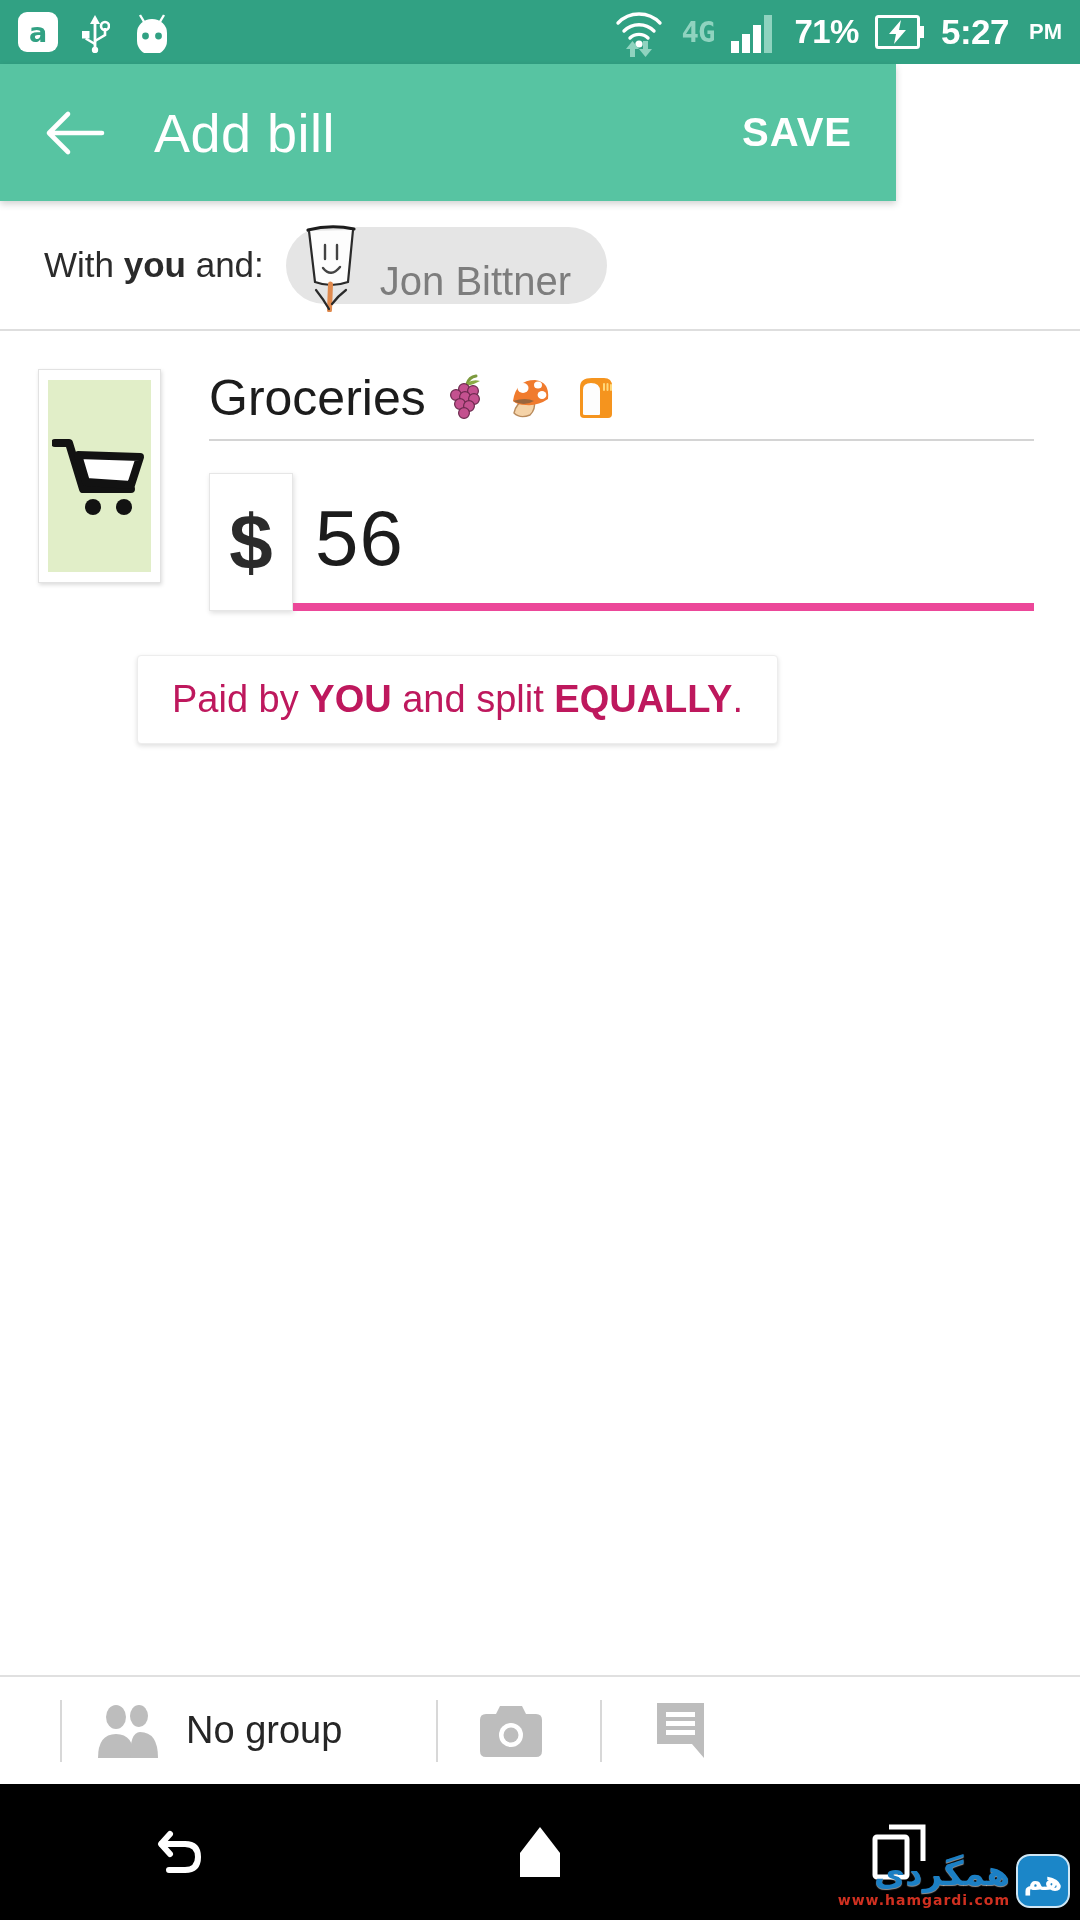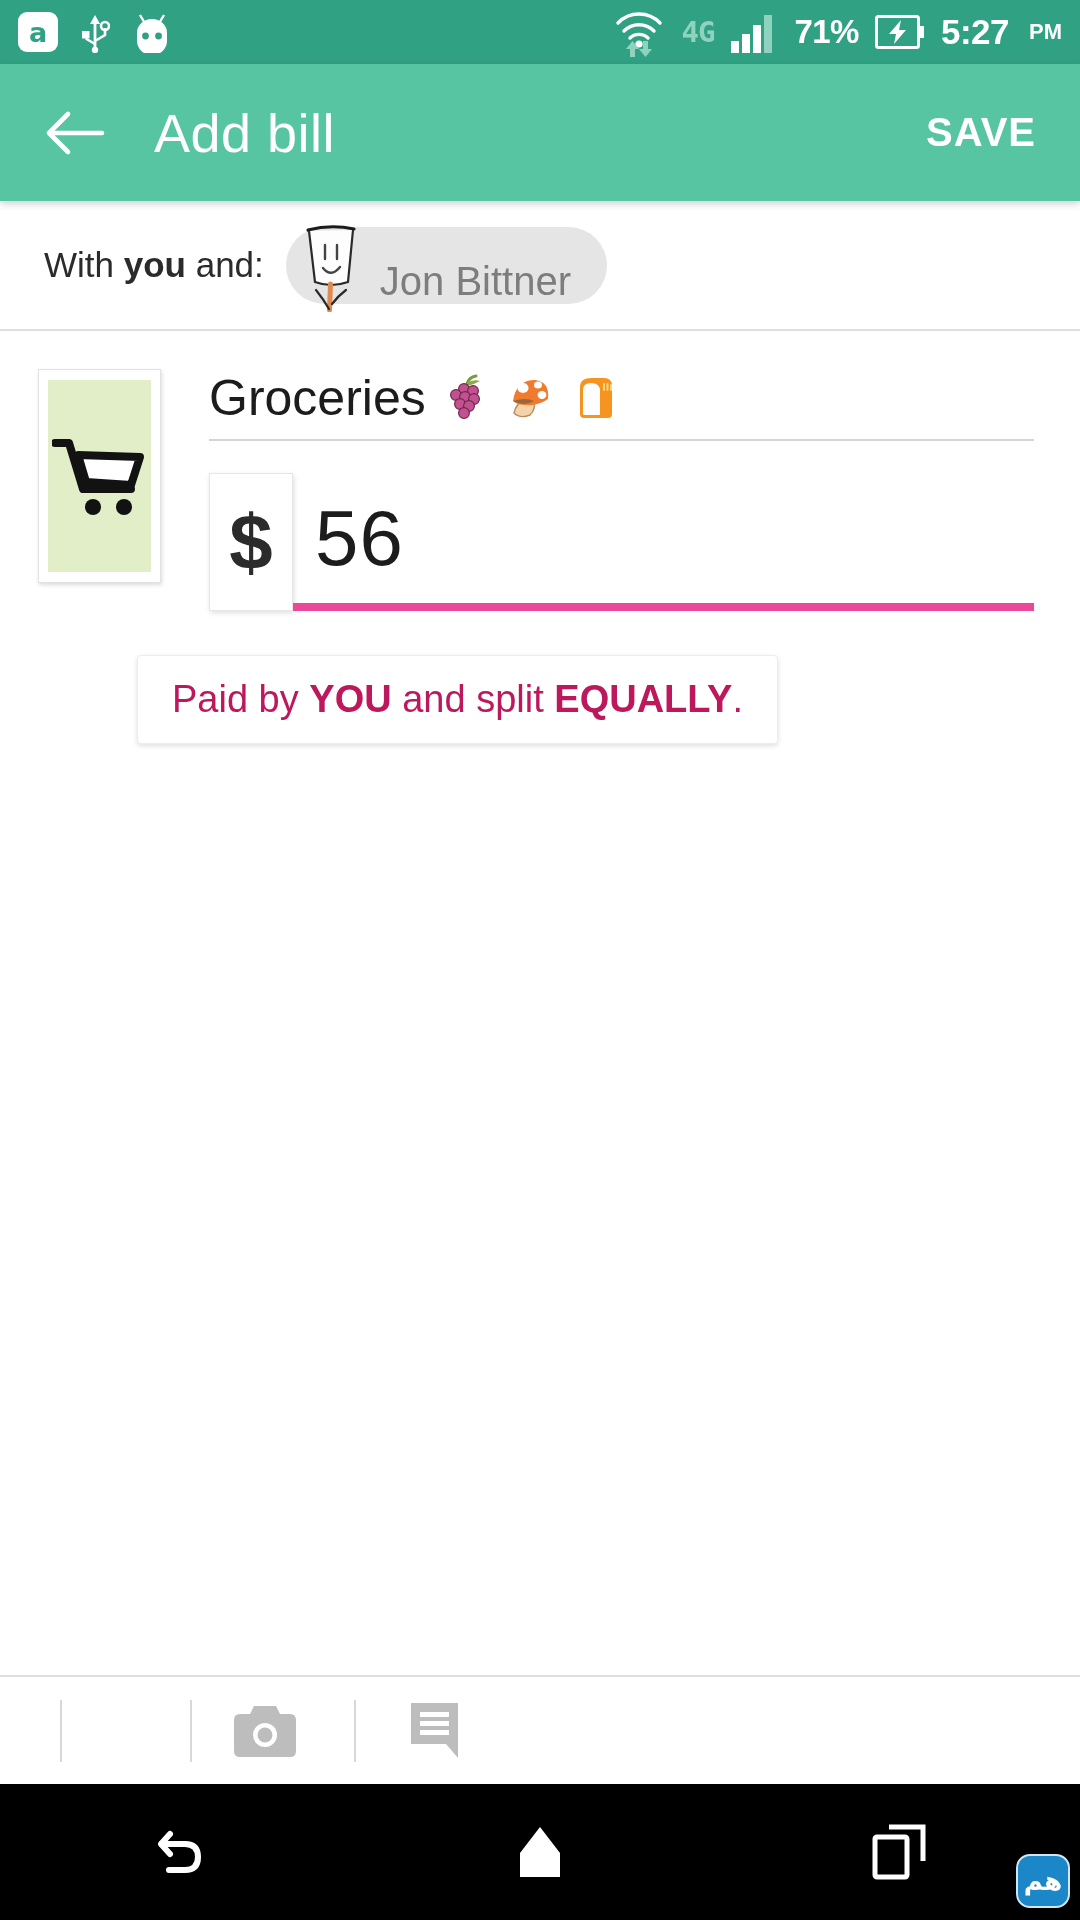--- a/index.html
+++ b/index.html
@@ -31,21 +31,21 @@
   .net-txt{
     font-size:29px;font-weight:bold;letter-spacing:-1px;
     color:#8fd3bf;font-family:"DejaVu Sans Mono", monospace;
   }
   .pct{font-size:33px;font-weight:bold;letter-spacing:-0.5px;}
   .clock{font-size:35px;font-weight:bold;letter-spacing:-0.5px;}
   .clock-ampm{font-size:22px;font-weight:bold;margin-left:4px;}
 
   
   #app-bar{
-    height:137px;width:1080px;background:#57c4a2;
+    height:137px;width:896px;background:#57c4a2;
     display:flex;align-items:center;padding:0 44px;
     box-shadow:0 3px 7px rgba(0,0,0,.18);
     position:relative;z-index:5;
   }
   #app-bar .back{cursor:pointer;display:flex;align-items:center;}
   #app-bar .title{
     color:#ffffff;font-size:54px;margin-left:48px;font-weight:400;
     letter-spacing:.5px;
   }
   #app-bar .save{
@@ -320,20 +320,31 @@
 
 <div class="split-wrap">
   <div id="split-box"><span>Paid by </span><b>YOU</b><span> and split </span><b>EQUALLY</b><span>.</span></div>
 </div>
 
 <div id="bottom-toolbar">
 
 
   <div class="tb-div" style="margin:0 34px 0 60px;"></div>
 
+  <div class="tb-item">
+    <span>
+      <svg class="ico-svg" width="66" height="58" viewBox="0 0 66 58">
+        <ellipse cx="20" cy="15" rx="10" ry="12" fill="#bdbdbd"></ellipse>
+        <ellipse cx="43" cy="14" rx="9" ry="11" fill="#bdbdbd"></ellipse>
+        <path d="M2 56 Q2 32 20 32 Q38 32 38 56 Z" fill="#bdbdbd"></path>
+        <path d="M34 56 Q34 30 44 30 Q62 30 62 56 Z" fill="#bdbdbd"></path>
+      </svg>
+    </span>
+    <span class="tb-label">No group</span>
+  </div>
 
   <div class="tb-div" style="margin:0 40px 0 94px;"></div>
 
   <div class="tb-item">
     <span>
       <svg class="ico-svg" width="66" height="60" viewBox="0 0 66 60">
         <path d="M22 5 L44 5 L48 13 L58 13 Q64 13 64 19 L64 50 Q64 56 58 56 L8 56 Q2 56 2 50 L2 19 Q2 13 8 13 L18 13 Z" fill="#bdbdbd"></path>
         <circle cx="33" cy="34" r="12" fill="#ffffff"></circle>
         <circle cx="33" cy="34" r="7.5" fill="#bdbdbd"></circle>
       </svg>
@@ -370,14 +381,18 @@
   </div>
   <div class="nav-btn">
     <svg class="ico-svg" width="58" height="58" viewBox="0 0 58 58">
       <path d="M18 4 L52 4 L52 38" fill="none" stroke="#fff" stroke-width="5"></path>
       <rect x="4" y="14" width="32" height="40" rx="2" fill="none" stroke="#fff" stroke-width="5"></rect>
     </svg>
   </div>
 </div>
 
 <div id="watermark">
+  <div id="wm-text">
+    <span id="wm-fa">همگردی</span>
+    <span id="wm-url">www.hamgardi.com</span>
+  </div>
   <div id="wm-mark">هم</div>
 </div>
 
 </body></html>

